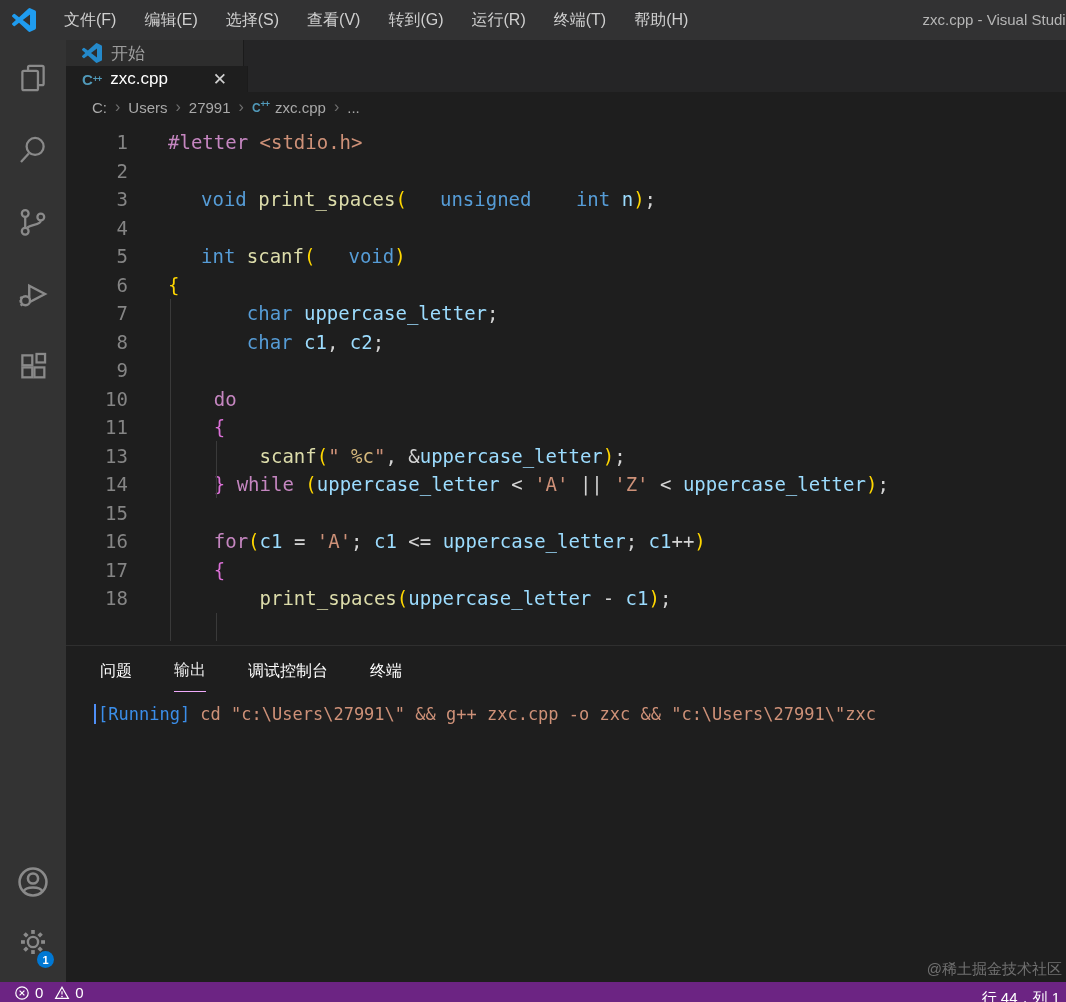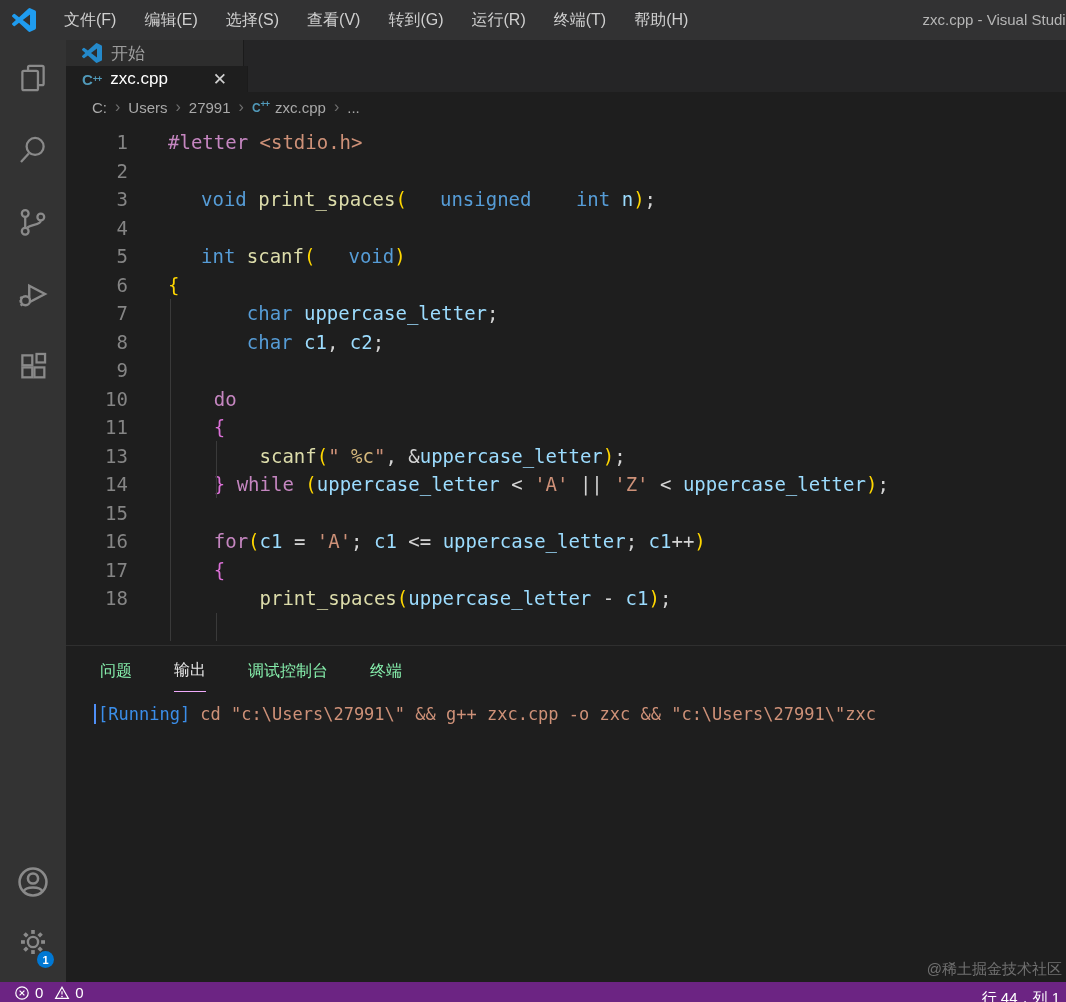--- a/index.html
+++ b/index.html
@@ -61,21 +61,21 @@
   .tk-str { color:#ce9178; }
   .tk-fmt { color:#d7ba7d; }
   .tk-b1  { color:#ffd700; }
   .tk-b2  { color:#da70d6; }
   .tk-pl  { color:#d4d4d4; }
 
   
   .panel { position:absolute; left:66px; top:645px; width:1000px; height:337px;
            background:#1e1e1e; border-top:1px solid #2f2f2f; }
   .panel-tabs { display:flex; align-items:flex-end; height:46px; padding-left:34px; }
-  .panel-tab { font-size:16px; color:#86efac; margin-right:42px; padding-bottom:10px; }
+  .panel-tab { font-size:16px; color:#ffffff; margin-right:42px; padding-bottom:10px; }
   .panel-tab.active { color:#e7e7e7; border-bottom:1px solid #f0abfc; }
   .output-area { padding:10px 0 0 28px; font-family:"DejaVu Sans Mono", monospace;
                  font-size:17px; line-height:24px; white-space:pre; display:flex; align-items:center; }
   .out-cursor { display:inline-block; width:2px; height:20px; background:#4f8ff7; margin-right:2px; }
   .tk-run { color:#3b8eea; }
   .tk-cmd { color:#ce9178; }
 
   
   .statusbar { position:absolute; left:0; top:982px; width:1066px; height:30px;
                color:#ffffff; font-size:15px; }

